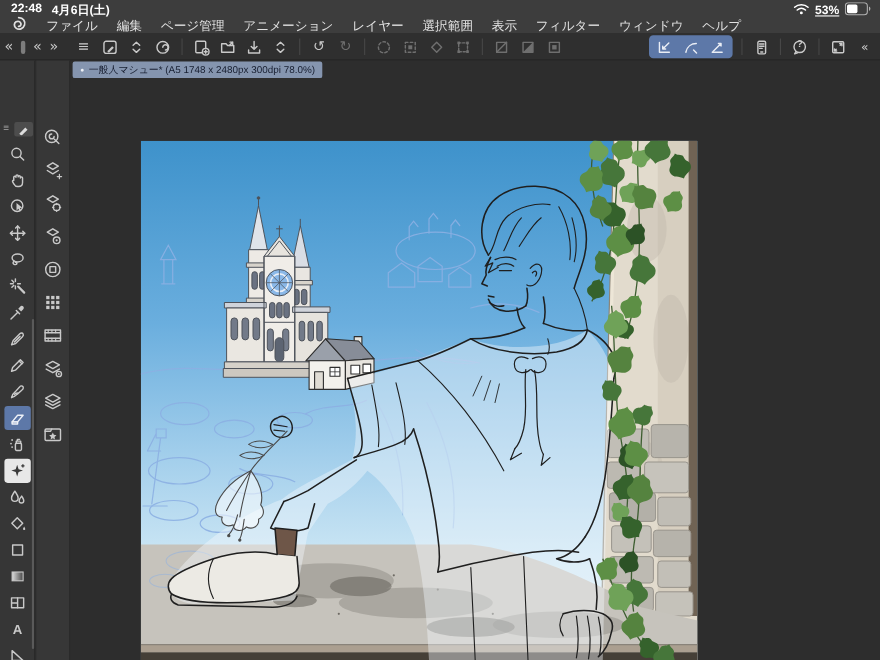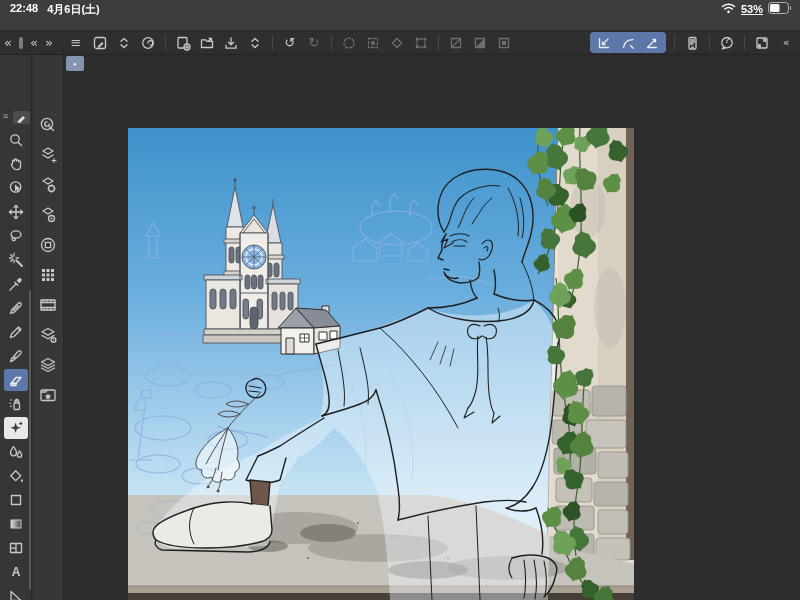--- a/index.html
+++ b/index.html
@@ -70,20 +70,37 @@
       </span>
       <span>53%</span>
       <span>
         <svg width="24" height="12" viewBox="0 0 24 12">
             <rect x="0.5" y="0.5" width="20" height="11" rx="3" fill="none" stroke="#fff" stroke-opacity="0.6"></rect>
             <rect x="2" y="2" width="9.5" height="8" rx="1.5" fill="#fff"></rect>
             <path d="M22,4 a2.2,2.2 0 0 1 0,4" fill="#fff" fill-opacity="0.6"></path>
           </svg>
       </span>
     </div>
+    <div class="menubar">
+      <span>
+        <svg width="17" height="17" viewBox="0 0 17 17">
+            <path class="icn" style="stroke:#e0e0e0;stroke-width:1.6" d="M9,3 C13.2,3 15.3,6.4 14.3,9.8 C13.3,13.2 9.2,14.6 6.6,12.6 C4.5,11 4.6,8 6.6,6.8 C8.4,5.8 10.5,6.6 11,8.4 C11.4,9.9 10.3,11.2 8.9,11"></path>
+          </svg>
+      </span>
+      <span class="menu-item">ファイル</span>
+      <span class="menu-item">編集</span>
+      <span class="menu-item">ページ管理</span>
+      <span class="menu-item">アニメーション</span>
+      <span class="menu-item">レイヤー</span>
+      <span class="menu-item">選択範囲</span>
+      <span class="menu-item">表示</span>
+      <span class="menu-item">フィルター</span>
+      <span class="menu-item">ウィンドウ</span>
+      <span class="menu-item">ヘルプ</span>
+    </div>
   </div>
 
   <div class="toolbar">
     <div class="tb-left">
       <span class="glyph">«</span>
       <span class="handle"></span>
       <span class="glyph">«</span>
       <span class="glyph">»</span>
     </div>
 
@@ -451,20 +468,21 @@
           <rect x="3" y="5" width="14" height="10.5" rx="1"></rect>
           <path d="M3,7 h5 l1,-2"></path>
           <path d="M10,8.2 l1,2.1 2.3,0.3 -1.7,1.6 0.4,2.3 -2,-1.1 -2,1.1 0.4,-2.3 -1.7,-1.6 2.3,-0.3 z" class="fl"></path>
         </svg>
       </div>
   </div>
 
   <div class="workspace">
     <div class="tab">
       <span class="dot">●</span>
+      <span>一般人マシュー* (A5 1748 x 2480px 300dpi 78.0%)</span>
     </div>
   </div>
 
   <svg class="canvas-svg" viewBox="0 0 506 472">
     <defs>
       <linearGradient id="sky" x1="0" y1="0" x2="0" y2="1">
         <stop offset="0" stop-color="#3e92cb"></stop>
           <stop offset="0.35" stop-color="#6aaede"></stop>
         <stop offset="0.62" stop-color="#a5d0ec"></stop>
           <stop offset="0.82" stop-color="#cfe8f5"></stop>

